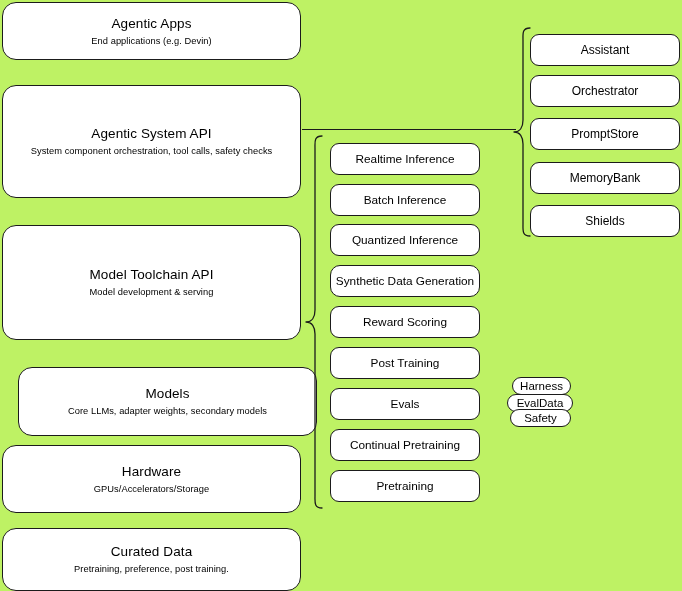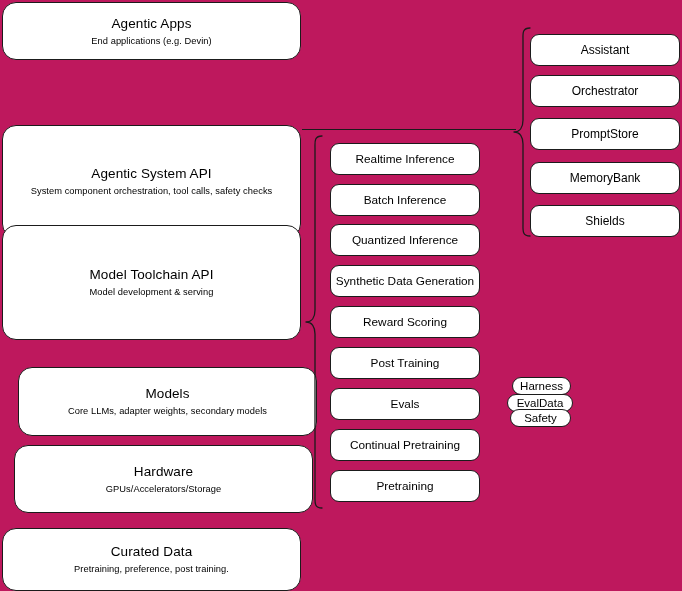--- a/index.html
+++ b/index.html
@@ -8,21 +8,21 @@
     background: #ffffff;
   }
   body {
     font-family: "Liberation Sans", sans-serif;
     -webkit-font-smoothing: antialiased;
   }
   #canvas {
     position: relative;
     width: 682px;
     height: 591px;
-    background: #be185d;
+    background: #bef264;
     overflow: hidden;
   }
   .box {
     position: absolute;
     box-sizing: border-box;
     border: 1.3px solid #1b1b1b;
     background: #ffffff;
     display: flex;
     flex-direction: column;
     align-items: center;
@@ -98,36 +98,36 @@
 </head>
 <body>
 
 <div id="canvas">
 
   <div class="box layer" style="top:2px;height:58px;">
     <div class="title">Agentic Apps</div>
     <div class="subtitle">End applications (e.g. Devin)</div>
   </div>
 
-  <div class="box layer" style="top:85px;height:113px;margin-top:40px;">
+  <div class="box layer" style="top:85px;height:113px;">
     <div class="title">Agentic System API</div>
     <div class="subtitle">System component orchestration, tool calls, safety checks</div>
   </div>
 
   <div class="box layer" style="top:225px;height:115px;">
     <div class="title">Model Toolchain API</div>
     <div class="subtitle">Model development &amp; serving</div>
   </div>
 
   <div class="box layer" style="top:367px;height:69px;margin-left:16px;">
     <div class="title">Models</div>
     <div class="subtitle">Core LLMs, adapter weights, secondary models</div>
   </div>
 
-  <div class="box layer" style="top:445px;height:68px;margin-left:12px;">
+  <div class="box layer" style="top:445px;height:68px;">
     <div class="title">Hardware</div>
     <div class="subtitle">GPUs/Accelerators/Storage</div>
   </div>
 
   <div class="box layer" style="top:528px;height:63px;">
     <div class="title">Curated Data</div>
     <div class="subtitle">Pretraining, preference, post training.</div>
   </div>
 
   <div class="connector-line" style="left:302px;top:129px;width:214px;height:1.4px;"></div>
@@ -138,21 +138,21 @@
 
   <div class="box mid" style="top:143px;">
     <span>Realtime Inference</span>
   </div>
   <div class="box mid" style="top:184px;">
     <span>Batch Inference</span>
   </div>
   <div class="box mid" style="top:224px;align-items:center;">
     <span>Quantized Inference</span>
   </div>
-  <div class="box mid" style="top:265px;">
+  <div class="box mid" style="top:265px;border-radius:10px;">
     <span>Synthetic Data Generation</span>
   </div>
   <div class="box mid" style="top:306px;">
     <span>Reward Scoring</span>
   </div>
   <div class="box mid" style="top:347px;">
     <span>Post Training</span>
   </div>
   <div class="box mid" style="top:388px;">
     <span>Evals</span>

